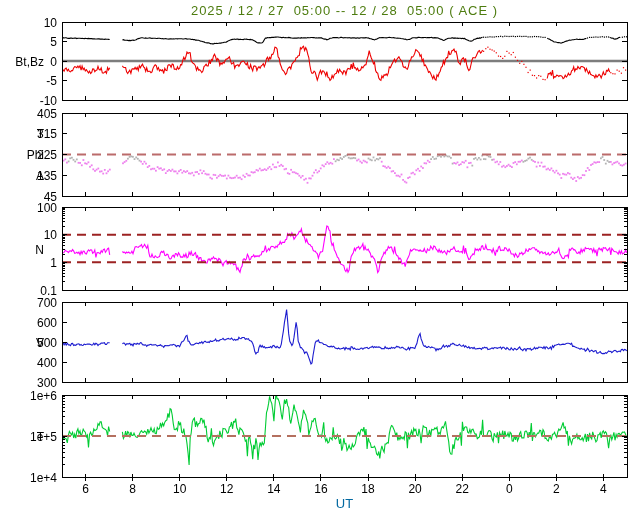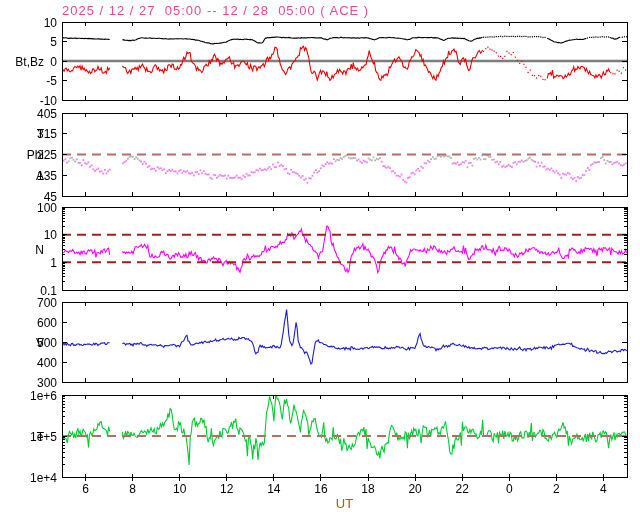--- a/index.html
+++ b/index.html
@@ -1,21 +1,21 @@
 <!DOCTYPE html>
 <html><head>
 <meta charset="utf-8">
 <style>
   html,body{margin:0;padding:0;background:#fff;}
   .stage{position:relative;width:640px;height:512px;background:#fff;overflow:hidden;
          font-family:"Liberation Sans",sans-serif;}
-  .title{position:absolute;top:3px;left:62px;width:565px;text-align:left;
-         font-size:13px;letter-spacing:1px;color:#ec4899;white-space:pre;}
+  .title{position:absolute;top:3px;left:62px;width:565px;text-align:center;
+         font-size:13px;letter-spacing:1px;color:#4d7c0f;white-space:pre;}
   .ut{position:absolute;top:496px;left:62px;width:565px;text-align:center;
-      font-size:13px;color:#a16207;}
+      font-size:13px;color:#0369a1;}
   svg{position:absolute;left:0;top:0;}
   svg text{font-family:"Liberation Sans",sans-serif;font-size:12px;fill:#000;}
 </style>
 </head>
 <body>
 
 <div class="stage">
   <div class="title">2025 / 12 / 27  05:00 -- 12 / 28  05:00 ( ACE )</div>
   <svg id="plot" width="640" height="512">
       <g>

